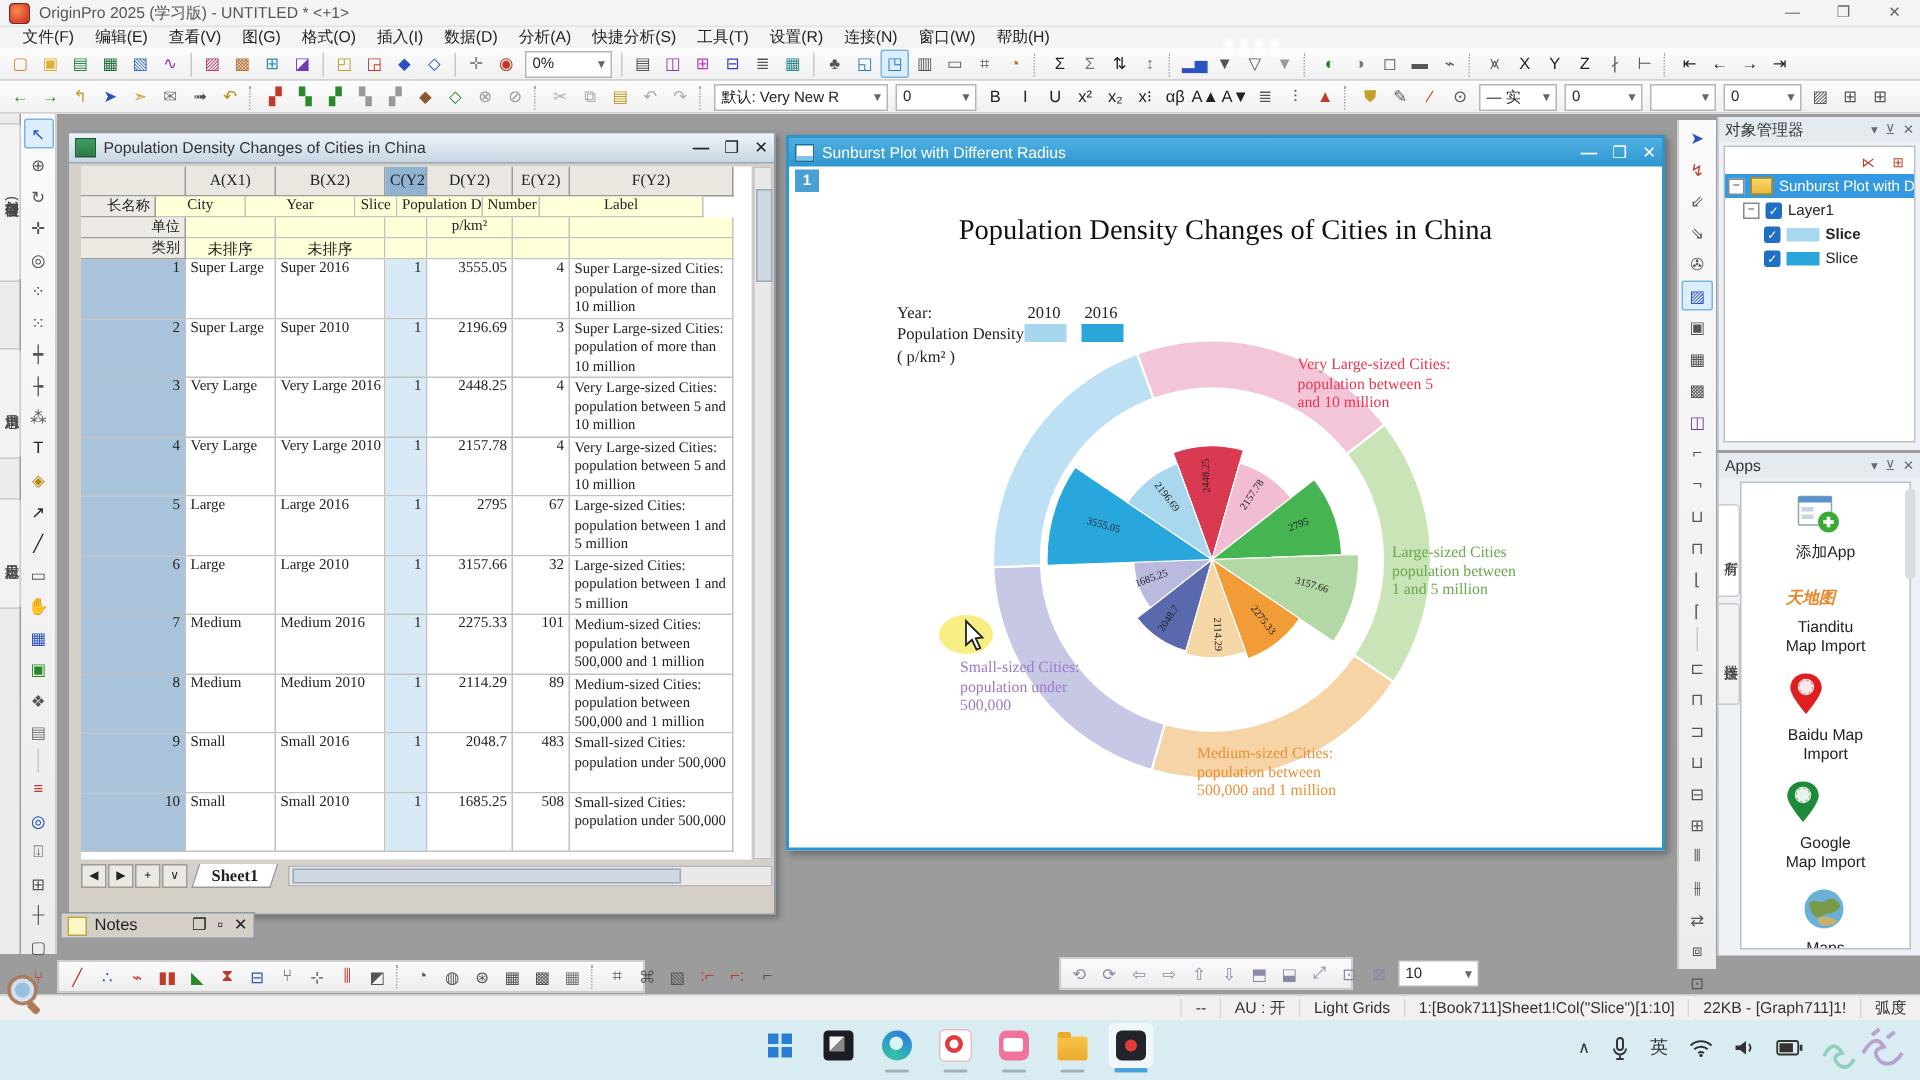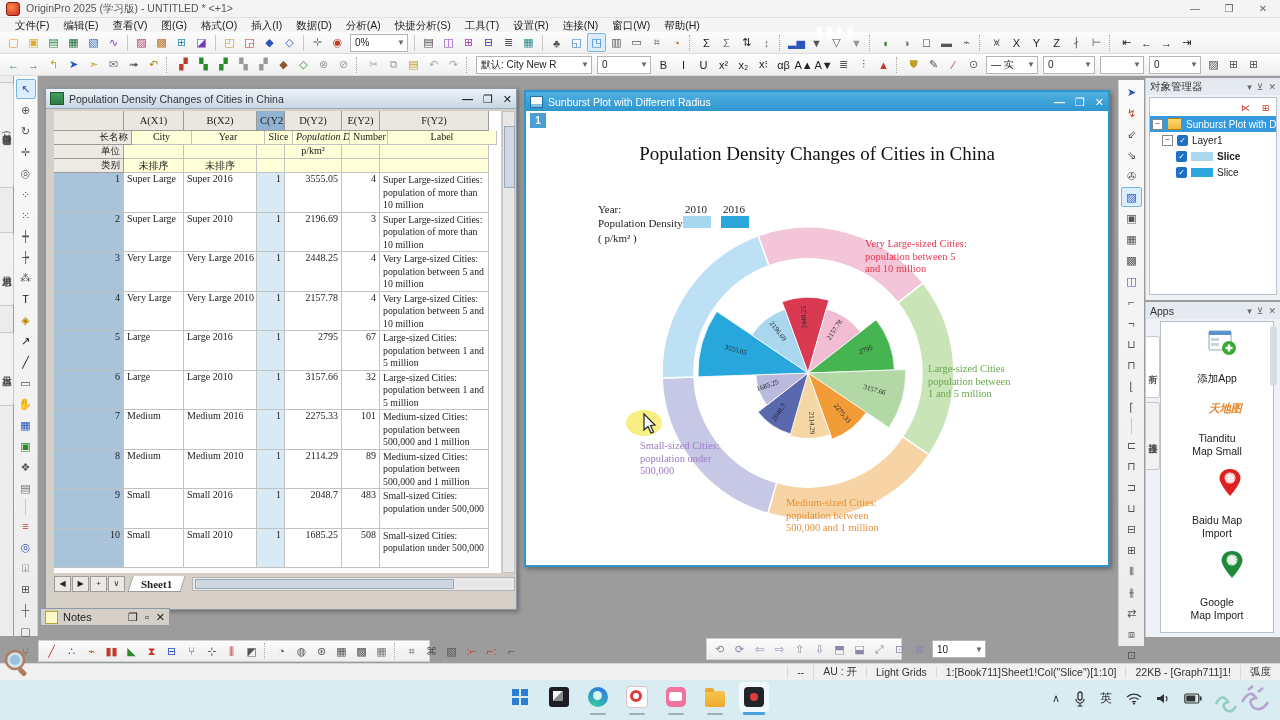--- a/index.html
+++ b/index.html
@@ -84,21 +84,21 @@
   .legend{font-family:"Liberation Serif",serif;font-size:11px;color:#222;}
   #legendYear{left:68px;top:90px;} #legendYears{left:155px;top:90px;display:flex;gap:16px;}
   #legendDens{left:68px;top:104px;}
   #legendSwatches{left:153px;top:103px;display:flex;gap:10px;}
   #legendSwatches div{width:28px;height:12px;}
   #legendUnit{left:68px;top:119px;}
   .annot{font-family:"Liberation Serif",serif;font-size:10.5px;line-height:12.5px;white-space:pre-line;}
   #annSuper{left:76px;top:166px;color:#4a7ebb;}
   #annVL{left:335px;top:125px;color:#e8384f;}
   #annLarge{left:398px;top:250px;color:#6aa84f;}
-  #annMed{left:256px;top:384px;color:#e69138;}
+  #annMed{left:268px;top:384px;color:#e69138;}
   #annSmall{left:110px;top:327px;color:#9d7bc8;}
   
   #notesBar{left:2px;top:532px;width:130px;height:18px;background:#d4d0c8;border:1px solid #8d98a5;
             display:flex;align-items:center;gap:5px;padding:0 4px;box-sizing:border-box;}
   #notesBar .nicon{width:11px;height:11px;background:#fdf6c9;border:1px solid #b8a43d;}
   #notesBar .winbtns{gap:7px;}
   
   #drawBar{left:38px;top:640px;width:392px;height:22px;background:linear-gradient(#fbfbfb,#ededed);border:1px solid #cfcfcf;
            display:flex;align-items:center;padding-left:3px;box-sizing:border-box;gap:1px;position:absolute;}
   #threeDBar{left:706px;top:638px;width:196px;height:22px;background:linear-gradient(#fbfbfb,#ededed);border:1px solid #cfcfcf;
@@ -114,21 +114,21 @@
   .treerow{display:flex;align-items:center;gap:4px;height:16px;font-size:10px;padding-left:2px;white-space:nowrap;}
   .treerow.selrow{background:#3399e0;color:#fff;}
   .expander{width:9px;height:9px;border:1px solid #888;background:#fff;color:#333;font-size:8px;line-height:7px;text-align:center;flex:0 0 auto;}
   .chk{width:11px;height:11px;background:#1f6fc4;border-radius:2px;color:#fff;font-size:8px;line-height:11px;text-align:center;flex:0 0 auto;}
   .folder{width:13px;height:10px;background:linear-gradient(#ffd86b,#eeb73d);border:1px solid #b8860b;flex:0 0 auto;}
   .swatch{width:22px;height:9px;flex:0 0 auto;}
   #appsPanel{top:302px;height:335px;}
   #appsTabs{position:absolute;left:0;top:20px;width:13px;}
   #appsBody{position:absolute;left:14px;top:19px;width:114px;height:312px;background:#fff;border:1px solid #b8c0c8;box-sizing:border-box;
             display:flex;flex-direction:column;align-items:center;padding-top:8px;gap:2px;overflow:hidden;}
-  .appitem{display:flex;flex-direction:column;align-items:flex-end;gap:16px;}
+  .appitem{display:flex;flex-direction:column;align-items:flex-start;gap:6px;}
   .applabel{font-size:10.5px;color:#222;text-align:center;line-height:13px;}
   #appsScroll{position:absolute;right:3px;top:24px;width:7px;height:60px;background:#d8dde2;border-radius:3px;}
   
   #statusbar{left:0;top:663px;width:1280px;height:17px;background:#f0f0f0;border-top:1px solid #d5d5d5;
              display:flex;align-items:center;font-size:10.5px;color:#333;box-sizing:border-box;}
   #statusbar .sitem{padding:0 9px;border-left:1px solid #d8d8d8;white-space:nowrap;}
   #statusbar .spacer{flex:1;}
   
   #taskbar{left:0;top:680px;width:1280px;height:40px;background:#d9ecf2;display:flex;align-items:center;}
   #taskIcons{position:absolute;left:505px;top:682px;display:flex;gap:9px;align-items:center;}
@@ -278,21 +278,21 @@
     <span class="tbtn" style="color: rgb(153, 153, 153);">⊗</span>
     <span class="tbtn" style="color: rgb(153, 153, 153);">⊘</span>
     <span class="tgrip"></span>
     <span class="tbtn" style="color: rgb(170, 170, 170);">✂</span>
     <span class="tbtn" style="color: rgb(170, 170, 170);">⧉</span>
     <span class="tbtn" style="color: rgb(192, 160, 42);">▤</span>
     <span class="tbtn" style="color: rgb(170, 170, 170);">↶</span>
     <span class="tbtn" style="color: rgb(170, 170, 170);">↷</span>
     <span class="tgrip"></span>
     <span class="combo" style="width: 108px;">
-      <span>默认: City New R</span>
+      <span>默认: Very New R</span>
       <span class="arr">▼</span>
     </span>
     <span class="combo" style="width: 46px;">
       <span>0</span>
       <span class="arr">▼</span>
     </span>
     <span class="tbtn" style="color: rgb(34, 34, 34);">B</span>
     <span class="tbtn" style="color: rgb(34, 34, 34);">I</span>
     <span class="tbtn" style="color: rgb(34, 34, 34);">U</span>
     <span class="tbtn" style="color: rgb(34, 34, 34); text-align: center;">x²</span>
@@ -420,25 +420,25 @@
         <div class="trow">
           <div class="tcell colhdr" style="width: 70px; height: 20px;"></div>
           <div class="tcell colhdr" style="width: 60px; height: 20px;">A(X1)</div>
           <div class="tcell colhdr" style="width: 73px; height: 20px;">B(X2)</div>
           <div class="tcell colhdr selcol" style="width: 28px; height: 20px;">C(Y2)</div>
           <div class="tcell colhdr" style="width: 57px; height: 20px;">D(Y2)</div>
           <div class="tcell colhdr" style="width: 38px; height: 20px;">E(Y2)</div>
           <div class="tcell colhdr" style="width: 109px; height: 20px;">F(Y2)</div>
         </div>
         <div class="trow">
-          <div class="tcell rowlab" style="width: 78px; height: 14px;">长名称</div>
+          <div class="tcell rowlab" style="width: 50px; height: 14px;">长名称</div>
           <div class="tcell hval" style="width: 60px; height: 14px;">City</div>
           <div class="tcell hval" style="width: 73px; height: 14px;">Year</div>
           <div class="tcell hval csel" style="width: 28px; height: 14px;">Slice</div>
-          <div class="tcell hval" style="width: 57px; height: 14px; font-style: italic;">Population D</div>
+          <div class="tcell hval" style="width: 57px; height: 14px;">Population D</div>
           <div class="tcell hval" style="width: 38px; height: 14px;">Number</div>
           <div class="tcell hval" style="width: 109px; height: 14px;">Label</div>
         </div>
         <div class="trow">
           <div class="tcell rowlab" style="width: 70px; height: 14px;">单位</div>
           <div class="tcell hval" style="width: 60px; height: 14px;"></div>
           <div class="tcell hval" style="width: 73px; height: 14px;"></div>
           <div class="tcell hval csel" style="width: 28px; height: 14px;"></div>
           <div class="tcell hval" style="width: 57px; height: 14px;">p/km²</div>
           <div class="tcell hval" style="width: 38px; height: 14px;"></div>
@@ -745,21 +745,21 @@
           <rect x="4" y="13" width="8" height="3" fill="#c8d4e0"></rect>
         <circle cx="22" cy="18" r="7" fill="#3aaa35"></circle>
           <rect x="18.5" y="16.8" width="7" height="2.4" fill="#fff"></rect>
           <rect x="20.8" y="14.5" width="2.4" height="7" fill="#fff"></rect>
       </svg>
       <div class="applabel">添加App</div>
     </div>
     <div class="appitem" style="margin-top:14px;">
       <div style="color:#e8862a;font-size:11px;font-style:italic;font-weight:bold;">天地图</div>
       <div class="applabel" style="white-space:pre-line;">Tianditu
-Map Small</div>
+Map Import</div>
     </div>
     <div class="appitem" style="margin-top:8px;">
       <svg width="24" height="30">
         <path d="M12 1 C5 1 1.5 6 1.5 10.5 C1.5 16 12 28 12 28 C12 28 22.5 16 22.5 10.5 C22.5 6 19 1 12 1 Z" fill="#e02020"></path>
         <circle cx="12" cy="10" r="5.5" fill="#fff" opacity=".9"></circle>
           <circle cx="12" cy="10" r="4.5" fill="none" stroke="#e8a0a0" stroke-dasharray="2 1.5"></circle>
       </svg>
       <div class="applabel" style="white-space:pre-line;">Baidu Map
 Import</div>
     </div>

